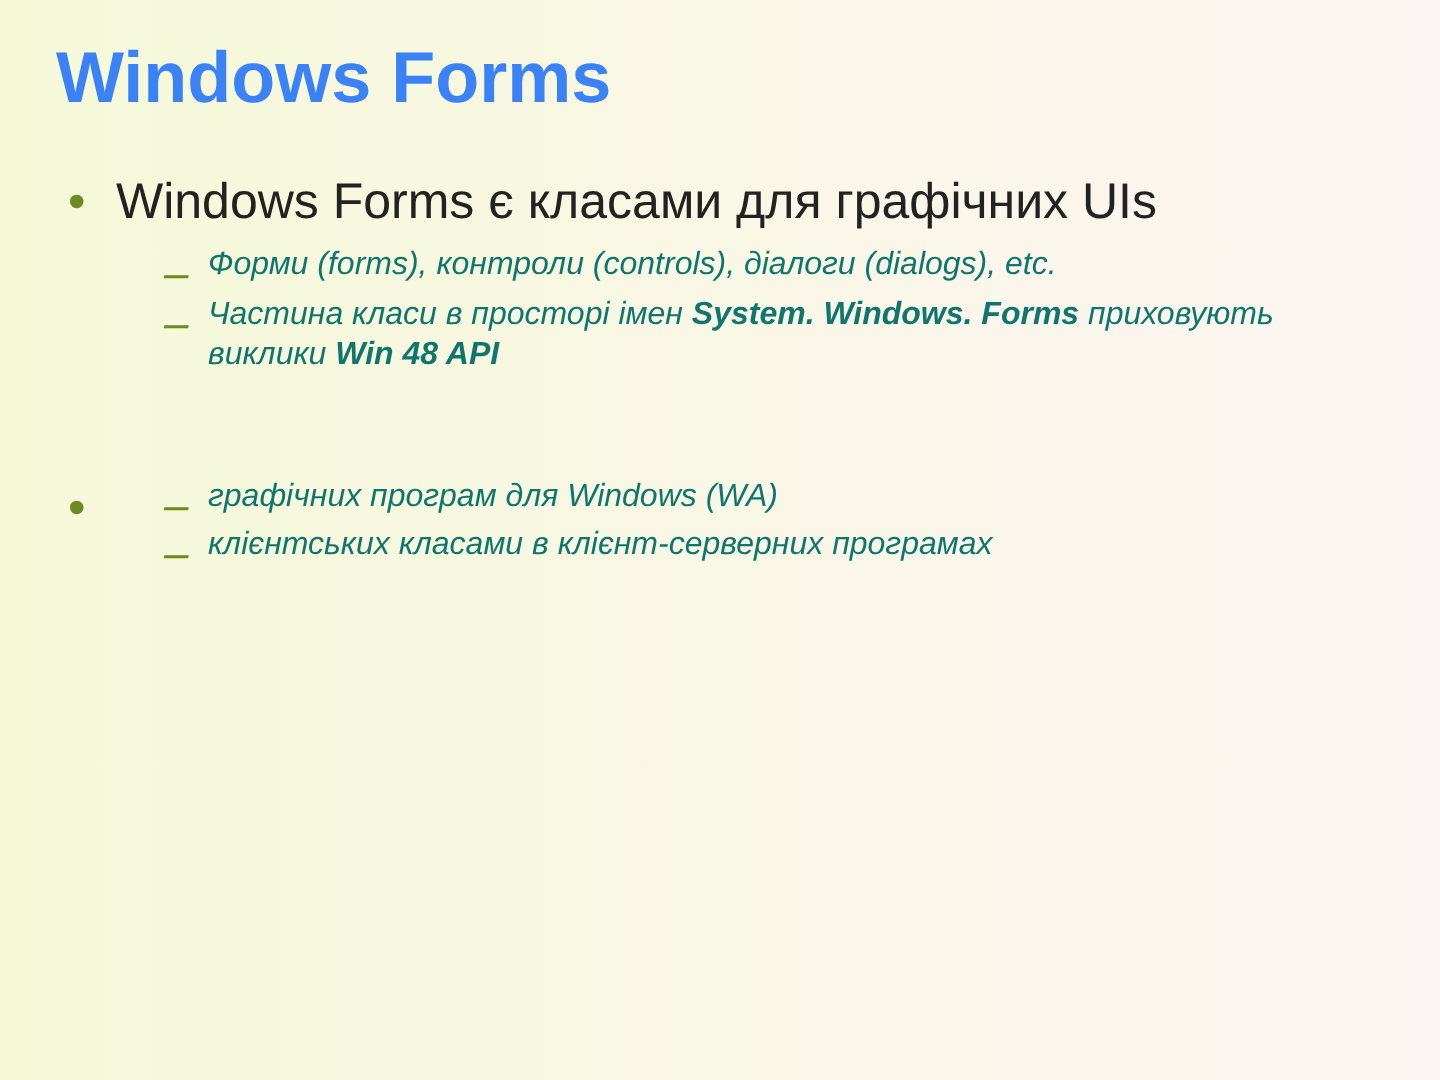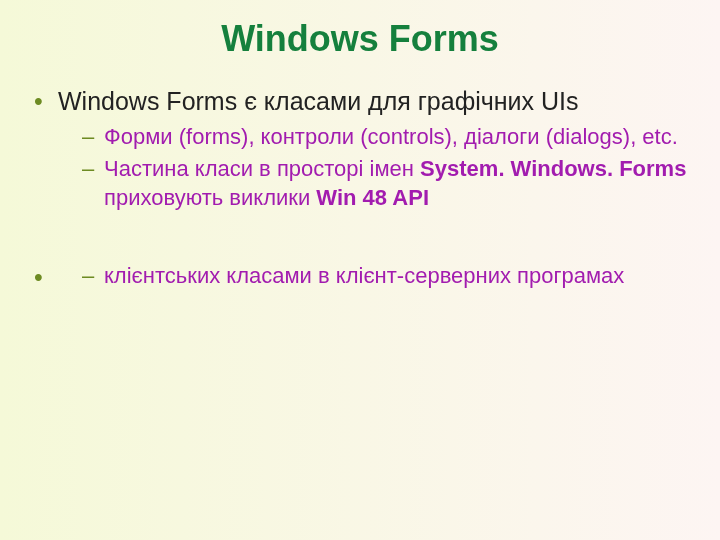--- a/index.html
+++ b/index.html
@@ -14,24 +14,24 @@
     font-family: Arial, Helvetica, sans-serif;
     color: #222;
   }
   .slide {
     box-sizing: border-box;
     padding: 18px 28px 0 28px;
     width: 720px;
     height: 540px;
   }
   .title {
-    text-align: center;
+    text-align: left;
     font-size: 36px;
     font-weight: bold;
-    color: #15803d;
+    color: #3b82f6;
     margin: 0 0 26px 0;
   }
   ul.l1 {
     list-style: none;
     padding: 0;
     margin: 0 0 0 6px;
   }
   ul.l1 > li {
     position: relative;
     padding-left: 24px;
@@ -50,24 +50,25 @@
     line-height: 1.25;
   }
   ul.l2 {
     list-style: none;
     padding: 0;
     margin: 6px 0 0 24px;
   }
   ul.l2 > li {
     position: relative;
     padding-left: 22px;
-    font-size: 22px;
+    font-size: 16px;
     line-height: 1.28;
     margin-bottom: 4px;
-    color: #a21caf;
+    color: #0f766e;
+    font-style: italic;
   }
   ul.l2 > li::before {
     content: "–";
     position: absolute;
     left: 0;
     top: 0;
     color: #6d8b22;
     font-size: 22px;
     line-height: 1.28;
   }
@@ -93,18 +94,19 @@
       </ul>
     </li>
 
   </ul>
 
   <div class="gap"></div>
 
   <ul class="l1">
     <li>
       <ul class="l2">
+        <li>графічних програм для Windows (WA)</li>
         <li>клієнтських класами в клієнт-серверних програмах</li>
       </ul>
     </li>
   </ul>
 
 </div>
 
 </body></html>

